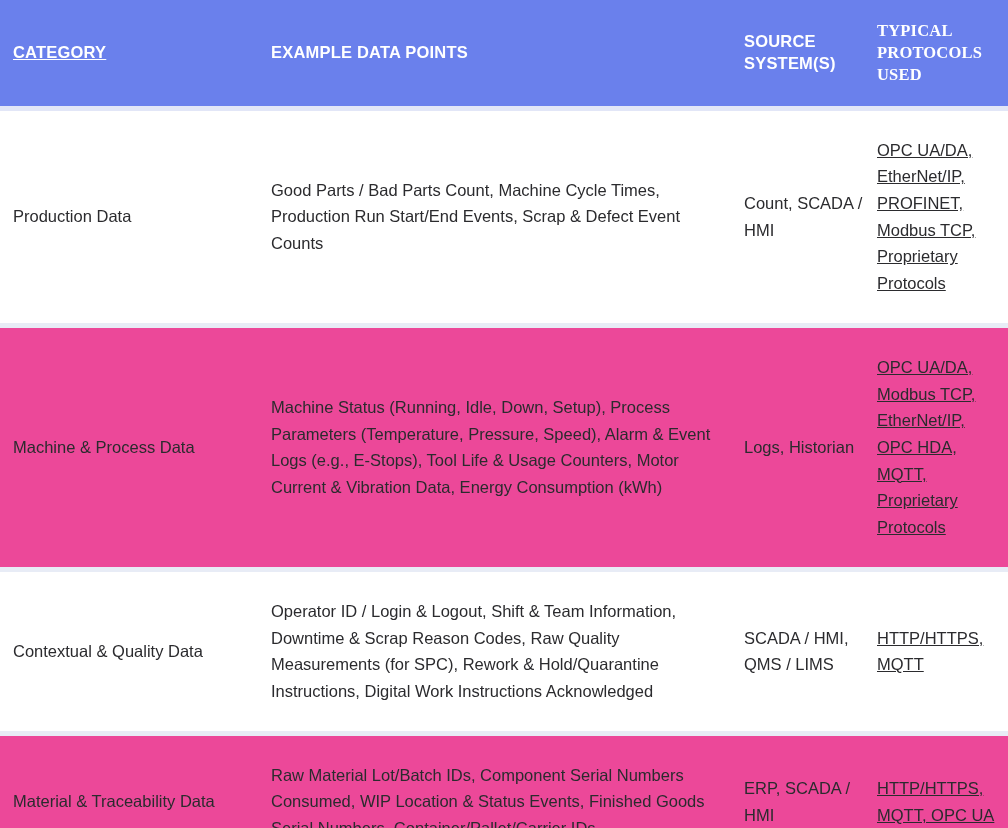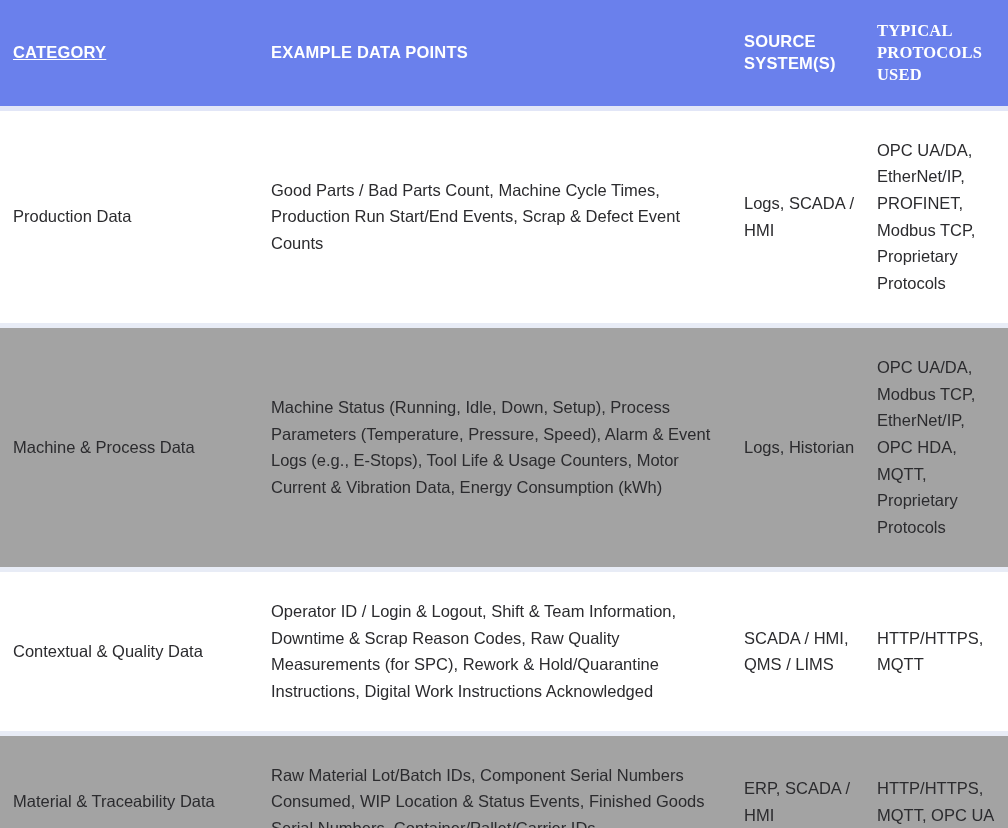--- a/index.html
+++ b/index.html
@@ -62,24 +62,24 @@
     color: #2b2b2e;
     line-height: 1.62;
     vertical-align: middle;
     text-align: left;
     padding: 26px 14px 26px 0;
     box-sizing: border-box;
     border-bottom: 5px solid #e8ecf6;
   }
   tbody td.c1 { padding-left: 13px; margin-left: 44px; }
   tbody td.c3 { padding-right: 12px; }
-  tbody td.c4 { padding-right: 12px; }
+  tbody td.c4 { padding-right: 12px; text-decoration: underline; }
 
   tbody tr.row-odd  td { background: #ffffff; }
-  tbody tr.row-even td { background: #a3a3a3; }
+  tbody tr.row-even td { background: #ec4899; }
 
   tbody tr:last-child td { border-bottom: none; }
 </style>
 </head>
 <body>
 
 <div class="table-wrap">
   <table class="data-table">
     <colgroup>
       <col class="col-category">
@@ -92,21 +92,21 @@
         <th class="c1">CATEGORY</th>
         <th class="c2">EXAMPLE DATA POINTS</th>
         <th class="c3">SOURCE SYSTEM(S)</th>
         <th class="c4">TYPICAL PROTOCOLS USED</th>
       </tr>
     </thead>
     <tbody>
       <tr class="row-odd">
         <td class="c1">Production Data</td>
         <td class="c2">Good Parts / Bad Parts Count, Machine Cycle Times, Production Run Start/End Events, Scrap &amp; Defect Event Counts</td>
-        <td class="c3">Logs, SCADA / HMI</td>
+        <td class="c3">Count, SCADA / HMI</td>
         <td class="c4">OPC UA/DA, EtherNet/IP, PROFINET, Modbus TCP, Proprietary Protocols</td>
       </tr>
       <tr class="row-even">
         <td class="c1">Machine &amp; Process Data</td>
         <td class="c2">Machine Status (Running, Idle, Down, Setup), Process Parameters (Temperature, Pressure, Speed), Alarm &amp; Event Logs (e.g., E-Stops), Tool Life &amp; Usage Counters, Motor Current &amp; Vibration Data, Energy Consumption (kWh)</td>
         <td class="c3">Logs, Historian</td>
         <td class="c4">OPC UA/DA, Modbus TCP, EtherNet/IP, OPC HDA, MQTT, Proprietary Protocols</td>
       </tr>
       <tr class="row-odd">
         <td class="c1">Contextual &amp; Quality Data</td>

